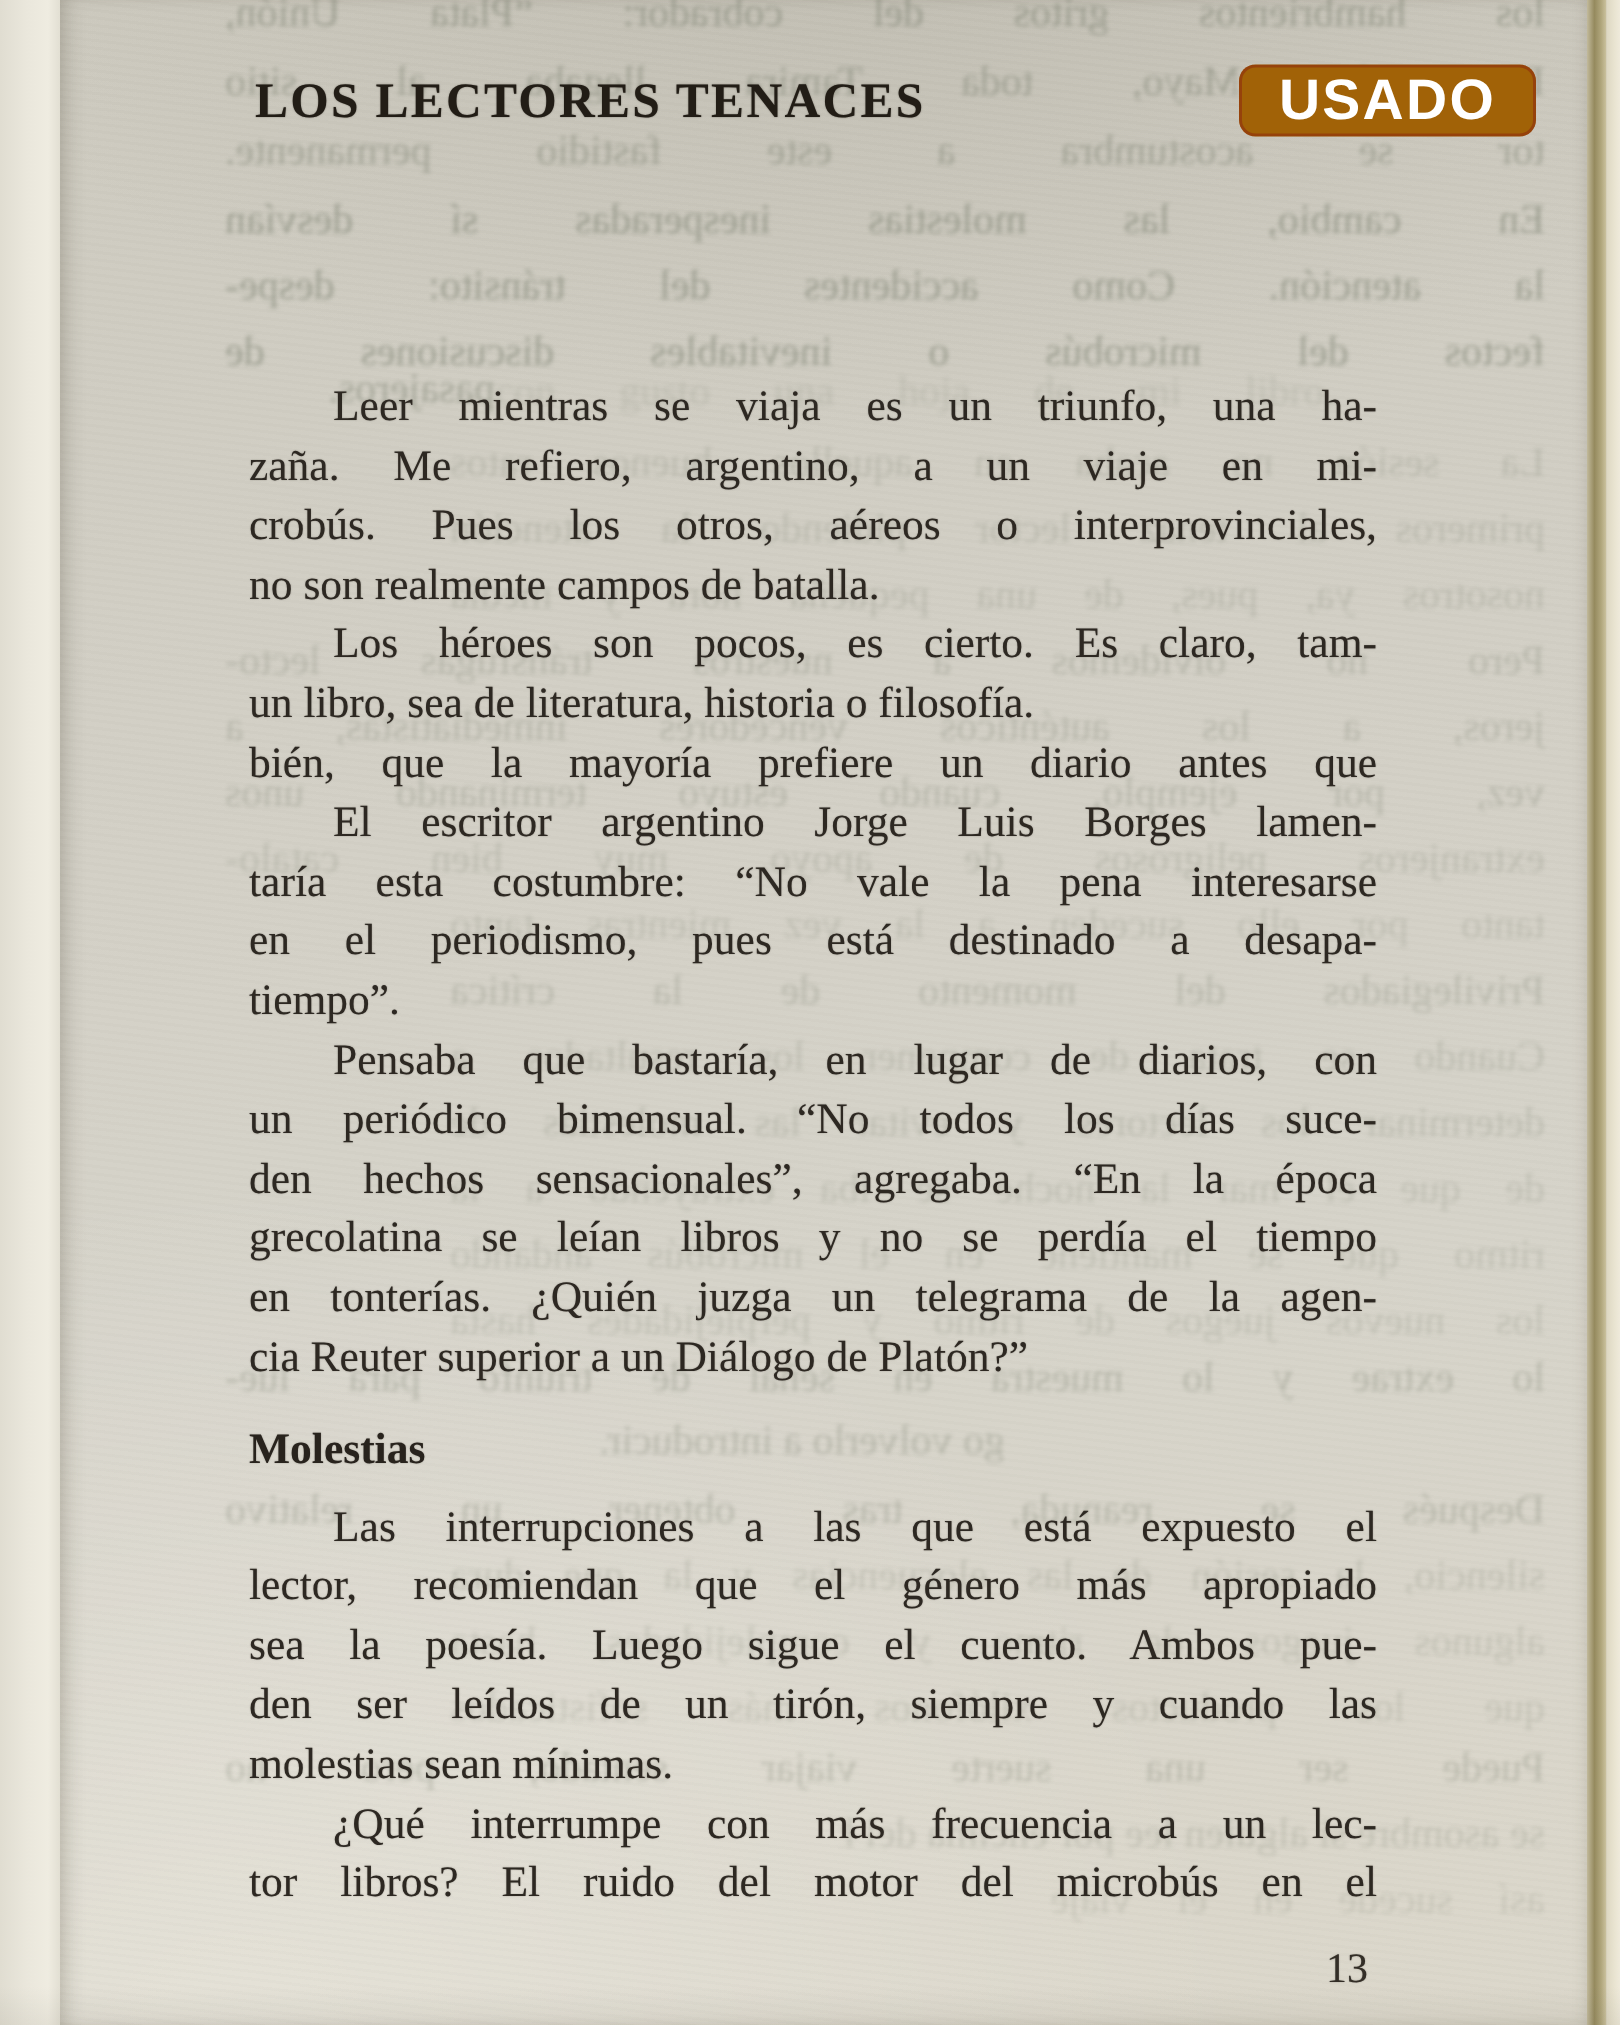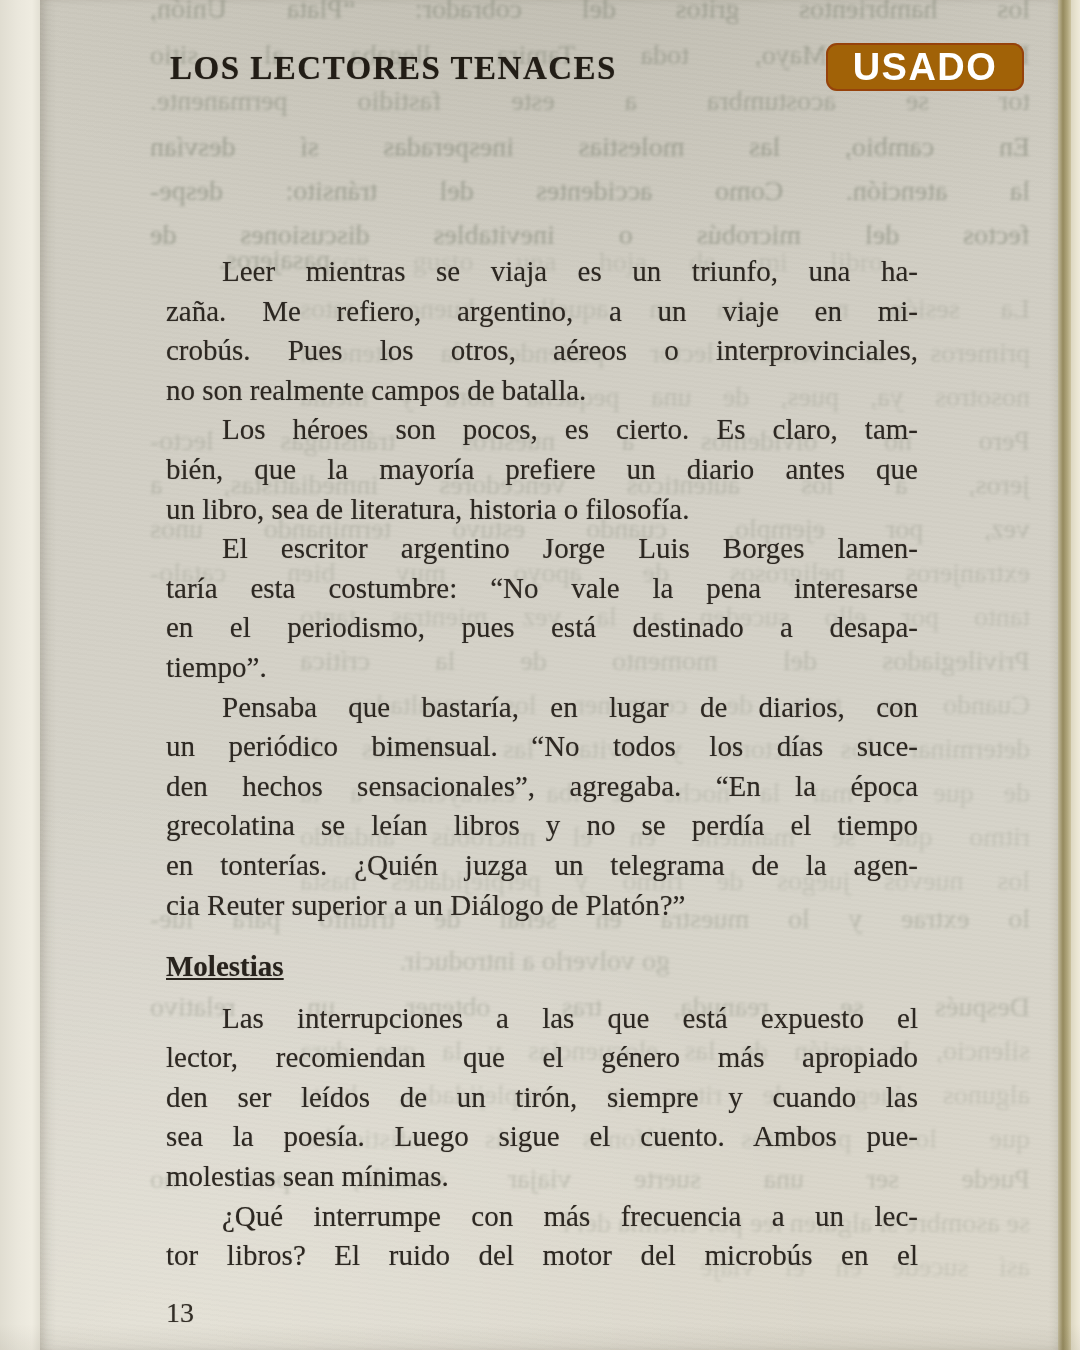--- a/index.html
+++ b/index.html
@@ -74,25 +74,24 @@
     color:#2d2822;
     text-shadow:0 0 1px rgba(45,40,34,0.42);
   }
   .line{text-align:justify;text-align-last:justify;white-space:normal;}
   .line.last{text-align-last:left;}
   .line.first{text-indent:56px;}
   .heading{
     font-weight:bold;font-size:29px;line-height:39.6px;
     margin-top:22px;margin-bottom:12px;
     color:#28231d;
-    text-decoration:underline;
   }
   .page-number{
     position:absolute;left:166px;top:1297px;width:746px;z-index:2;
-    font-size:28px;color:#332e27;
+    text-align:right;font-size:28px;color:#332e27;
     text-shadow:0 0 1px rgba(45,40,34,0.4);
   }
   .bottom-shade{
     position:absolute;left:0;right:0;bottom:0;height:26px;z-index:3;pointer-events:none;
     background:linear-gradient(180deg, rgba(0,0,0,0) 0%, rgba(80,72,55,0.07) 100%);
   }
 </style>
 </head>
 <body>
 
@@ -144,43 +143,43 @@
 
   <div class="body-text">
       <div>
         <div class="line first">Leer mientras se viaja es un triunfo, una ha-</div>
         <div class="line">zaña. Me refiero, argentino, a un viaje en mi-</div>
         <div class="line">crobús. Pues los otros, aéreos o interprovinciales,</div>
         <div class="line last">no son realmente campos de batalla.</div>
       </div>
       <div>
         <div class="line first">Los héroes son pocos, es cierto. Es claro, tam-</div>
+        <div class="line last">un libro, sea de literatura, historia o filosofía.</div>
         <div class="line">bién, que la mayoría prefiere un diario antes que</div>
-        <div class="line last">un libro, sea de literatura, historia o filosofía.</div>
       </div>
       <div>
         <div class="line first">El escritor argentino Jorge Luis Borges lamen-</div>
         <div class="line">taría esta costumbre: “No vale la pena interesarse</div>
         <div class="line">en el periodismo, pues está destinado a desapa-</div>
         <div class="line last">tiempo”.</div>
       </div>
       <div>
         <div class="line first">Pensaba que bastaría, en lugar de diarios, con</div>
         <div class="line">un periódico bimensual. “No todos los días suce-</div>
         <div class="line">den hechos sensacionales”, agregaba. “En la época</div>
         <div class="line">grecolatina se leían libros y no se perdía el tiempo</div>
         <div class="line">en tonterías. ¿Quién juzga un telegrama de la agen-</div>
         <div class="line last">cia Reuter superior a un Diálogo de Platón?”</div>
       </div>
       <div class="heading">Molestias</div>
       <div>
         <div class="line first">Las interrupciones a las que está expuesto el</div>
         <div class="line">lector, recomiendan que el género más apropiado</div>
+        <div class="line">sea la poesía. Luego sigue el cuento. Ambos pue-</div>
         <div class="line">den ser leídos de un tirón, siempre y cuando las</div>
-        <div class="line">sea la poesía. Luego sigue el cuento. Ambos pue-</div>
         <div class="line last">molestias sean mínimas.</div>
       </div>
       <div>
         <div class="line first">¿Qué interrumpe con más frecuencia a un lec-</div>
         <div class="line">tor libros? El ruido del motor del microbús en el</div>
       </div>
     </div>
 
   <div class="page-number">13</div>
 

